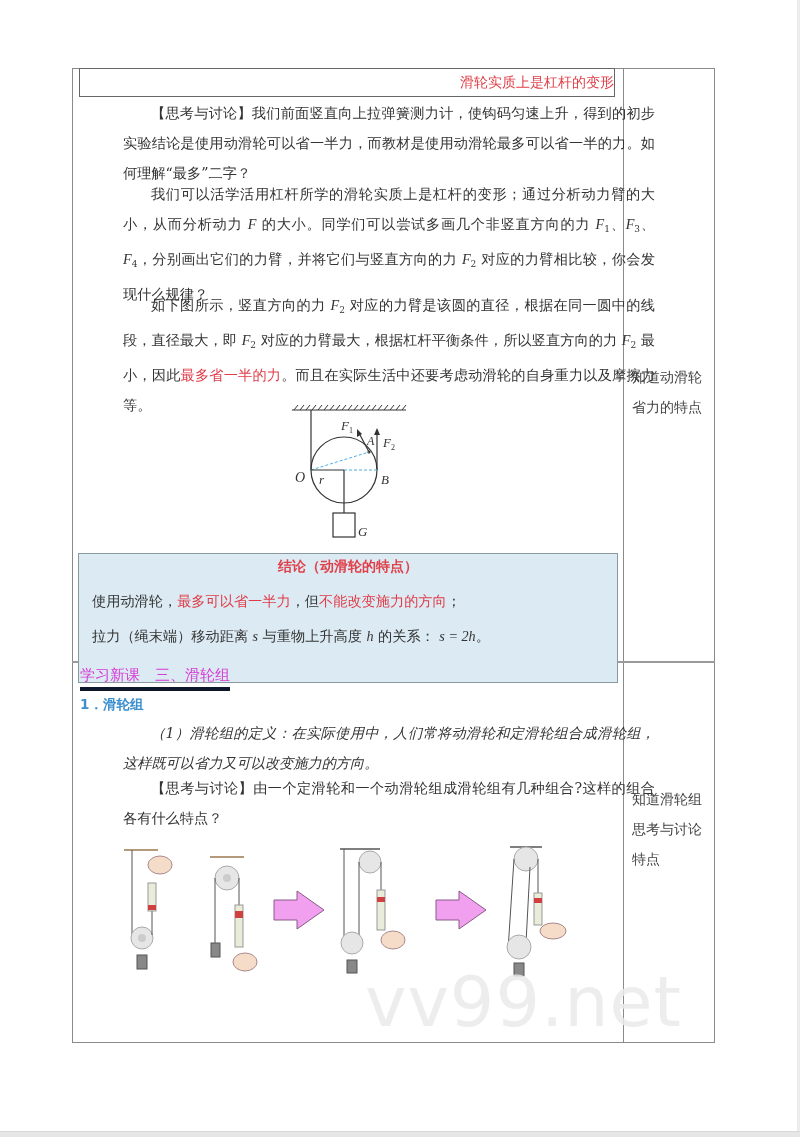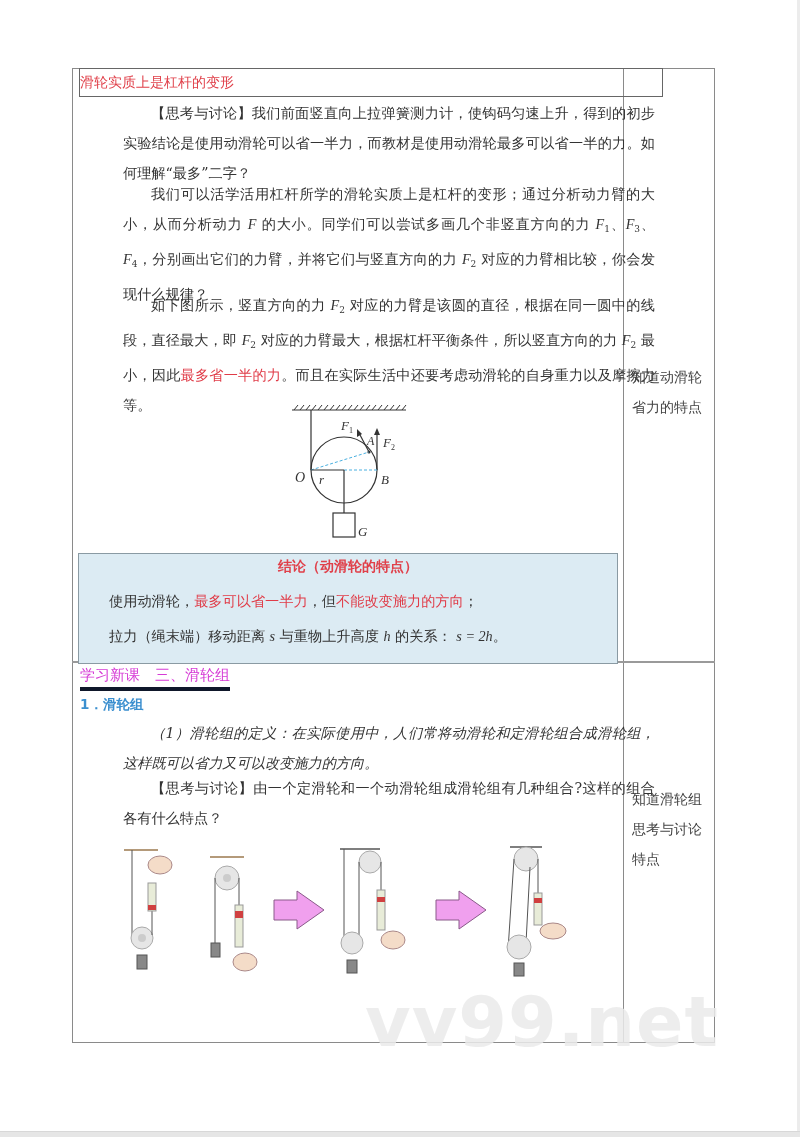--- a/index.html
+++ b/index.html
@@ -2,35 +2,35 @@
 <html><head>
 <meta charset="utf-8">
 <style>
   html,body{margin:0;padding:0;background:#ffffff;}
   body{width:800px;height:1137px;position:relative;overflow:hidden;font-family:"DejaVu Serif","Liberation Serif",serif;color:#333;}
   .page-edge-bottom{position:absolute;left:0;top:1131px;width:800px;height:6px;background:#e6e6e6;border-top:1px solid #d8d8d8;}
   .page-edge-right{position:absolute;left:797px;top:0;width:3px;height:1137px;background:#ececec;}
   .table{position:absolute;left:72px;top:68px;width:643px;height:975px;border:1px solid #8a8a8a;box-sizing:border-box;}
   .col-div{position:absolute;left:623px;top:68px;width:1px;height:975px;background:#8a8a8a;}
   .row-div{position:absolute;left:72px;top:661px;width:643px;height:2px;background:#9a9a9a;}
-  .title-box{position:absolute;left:79px;top:68px;width:584px;height:29px;border:1px solid #666;box-sizing:border-box;text-align:left;font-size:14px;line-height:27px;color:#e0404a;}
+  .title-box{position:absolute;left:79px;top:68px;width:536px;height:29px;border:1px solid #666;box-sizing:border-box;text-align:right;font-size:14px;line-height:27px;color:#e0404a;}
   .para{position:absolute;left:80px;width:532px;font-size:14.2px;line-height:30px;color:#333;text-align:justify;}
   .indent{text-indent:28px;margin-left:43px;}
   .red{color:#e03c48;}
   .math{font-family:"Liberation Serif","DejaVu Serif",serif;font-style:italic;}
   sub{font-size:9px;vertical-align:-3px;font-style:normal;}
   .side{position:absolute;left:632px;width:78px;font-size:14px;line-height:30px;color:#444;}
   .diagram{position:absolute;left:288px;top:402px;width:130px;height:145px;}
-  .concl{position:absolute;left:78px;top:553px;width:540px;height:111px;background:#dcebf3;border:1px solid #8a9aa3;box-sizing:border-box;}
+  .concl{position:absolute;left:78px;top:553px;width:540px;height:130px;background:#dcebf3;border:1px solid #8a9aa3;box-sizing:border-box;}
   .concl-title{position:absolute;left:0;top:2px;width:100%;text-align:center;color:#e0404a;font-weight:bold;font-size:14px;line-height:20px;font-family:"DejaVu Sans","Liberation Sans",sans-serif;}
-  .concl-line{position:absolute;left:30px;font-size:14.2px;line-height:22px;color:#333;}
+  .concl-line{position:absolute;left:13px;font-size:14.2px;line-height:22px;color:#333;}
   .sec-head{position:absolute;left:80px;top:663px;font-size:15px;line-height:24px;color:#d63bd6;border-bottom:4px solid #0f172a;font-family:"DejaVu Sans","Liberation Sans",sans-serif;}
   .sub-head{position:absolute;left:80px;top:693px;font-size:13.5px;line-height:22px;color:#3b8fcf;font-weight:bold;font-family:"DejaVu Sans","Liberation Sans",sans-serif;}
   .photos{position:absolute;left:110px;top:835px;width:480px;height:145px;}
-  .watermark{position:absolute;left:365px;top:982px;font-size:70px;font-weight:bold;color:#ebebeb;font-family:"DejaVu Sans","Liberation Sans",sans-serif;letter-spacing:1px;line-height:80px;opacity:.85;pointer-events:none;}
+  .watermark{position:absolute;left:365px;top:962px;font-size:70px;font-weight:normal;color:#ebebeb;font-family:"DejaVu Sans","Liberation Sans",sans-serif;letter-spacing:1px;line-height:80px;opacity:.85;pointer-events:none;}
 </style>
 </head>
 <body>
 
 <div class="page-edge-right"></div>
 <div class="page-edge-bottom"></div>
 
 <div class="table"></div>
 <div class="col-div"></div>
 <div class="row-div"></div>

